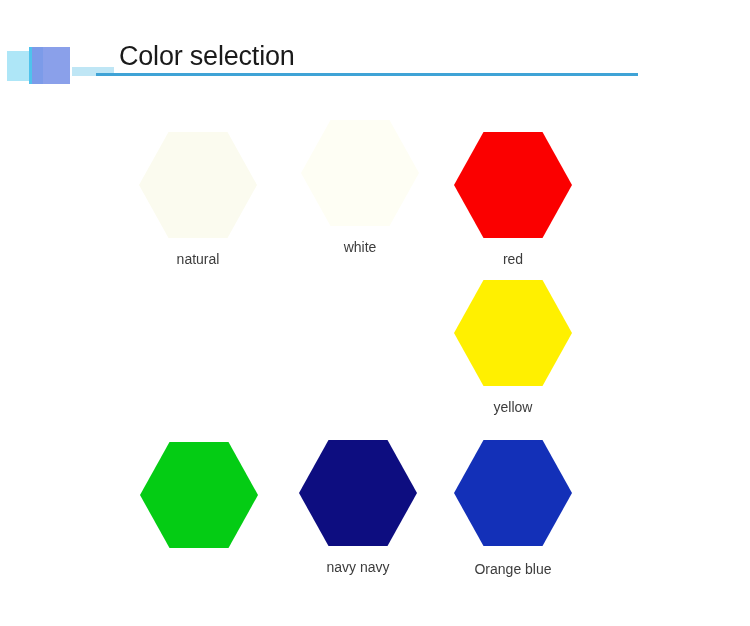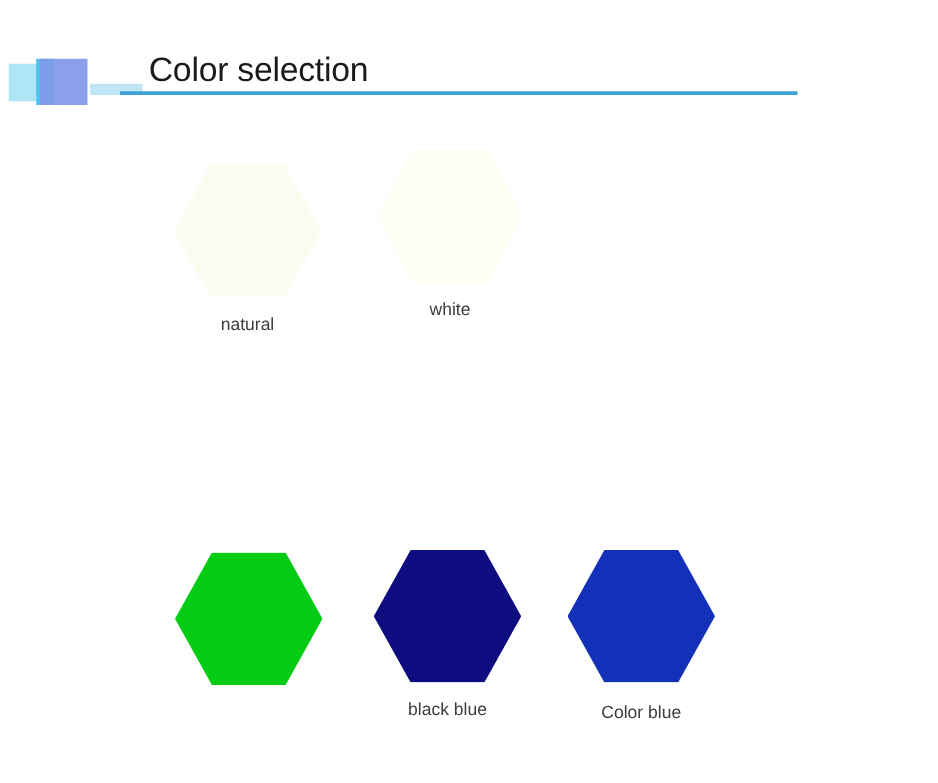--- a/index.html
+++ b/index.html
@@ -120,24 +120,32 @@
 
 <div id="swatch-grid">
     <div class="swatch-cell" style="left: 118px; top: 20px;">
       <div class="hexagon" style="background: rgb(251, 251, 239);"></div>
       <div class="swatch-label">natural</div>
     </div>
     <div class="swatch-cell" style="left: 280px; top: 8px;">
       <div class="hexagon" style="background: rgb(254, 254, 244);"></div>
       <div class="swatch-label">white</div>
     </div>
+    <div class="swatch-cell" style="left: 433px; top: 20px;">
+      <div class="hexagon" style="background: rgb(251, 0, 0);"></div>
+      <div class="swatch-label">red</div>
+    </div>
+    <div class="swatch-cell" style="left: 433px; top: 168px;">
+      <div class="hexagon" style="background: rgb(255, 240, 0);"></div>
+      <div class="swatch-label">yellow</div>
+    </div>
     <div class="swatch-cell" style="left: 119px; top: 330px;">
       <div class="hexagon" style="background: rgb(4, 204, 20);"></div>
     </div>
     <div class="swatch-cell" style="left: 278px; top: 328px;">
       <div class="hexagon" style="background: rgb(13, 13, 128);"></div>
-      <div class="swatch-label">black blue</div>
+      <div class="swatch-label">navy navy</div>
     </div>
     <div class="swatch-cell" style="left: 433px; top: 328px;">
       <div class="hexagon" style="background: rgb(19, 48, 184);"></div>
-      <div class="swatch-label" style="margin-top: 15px;">Color blue</div>
+      <div class="swatch-label" style="margin-top: 15px;">Orange blue</div>
     </div>
   </div>
 
 </body></html>

